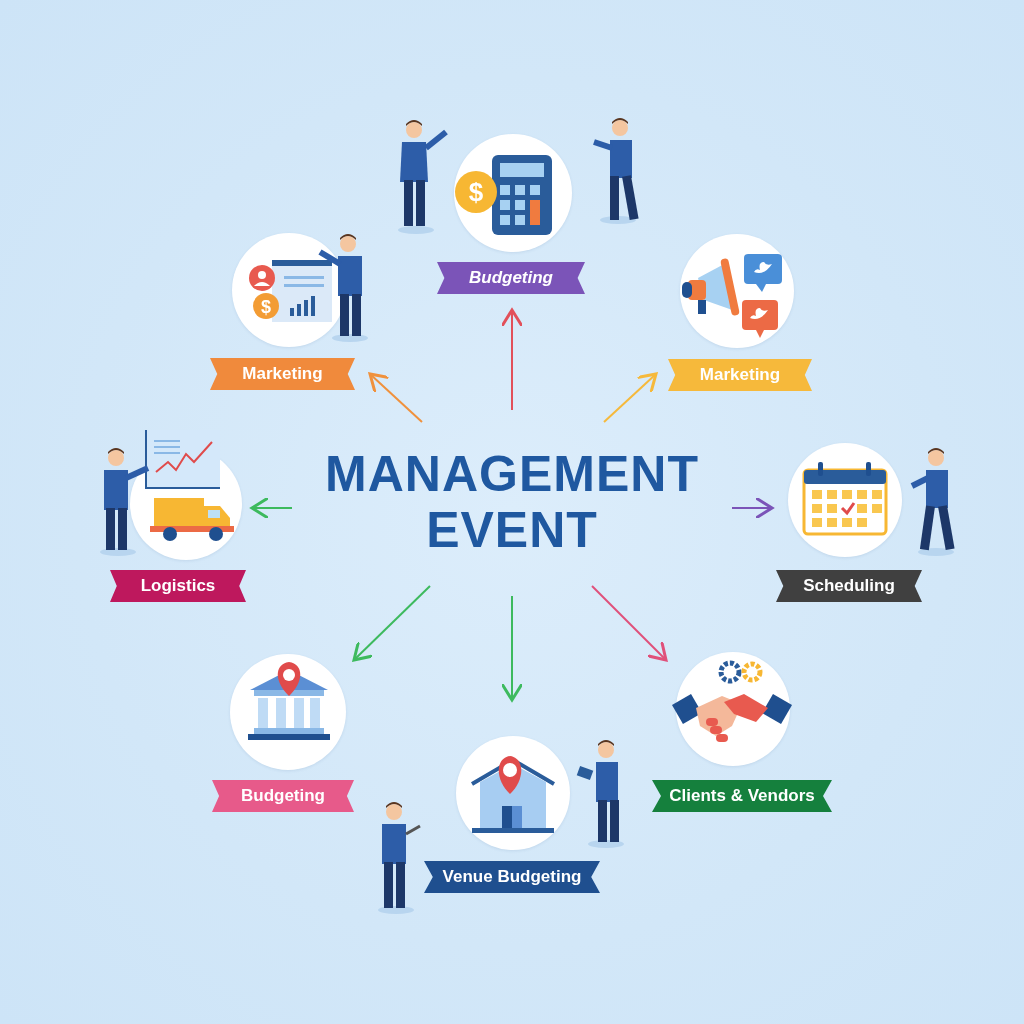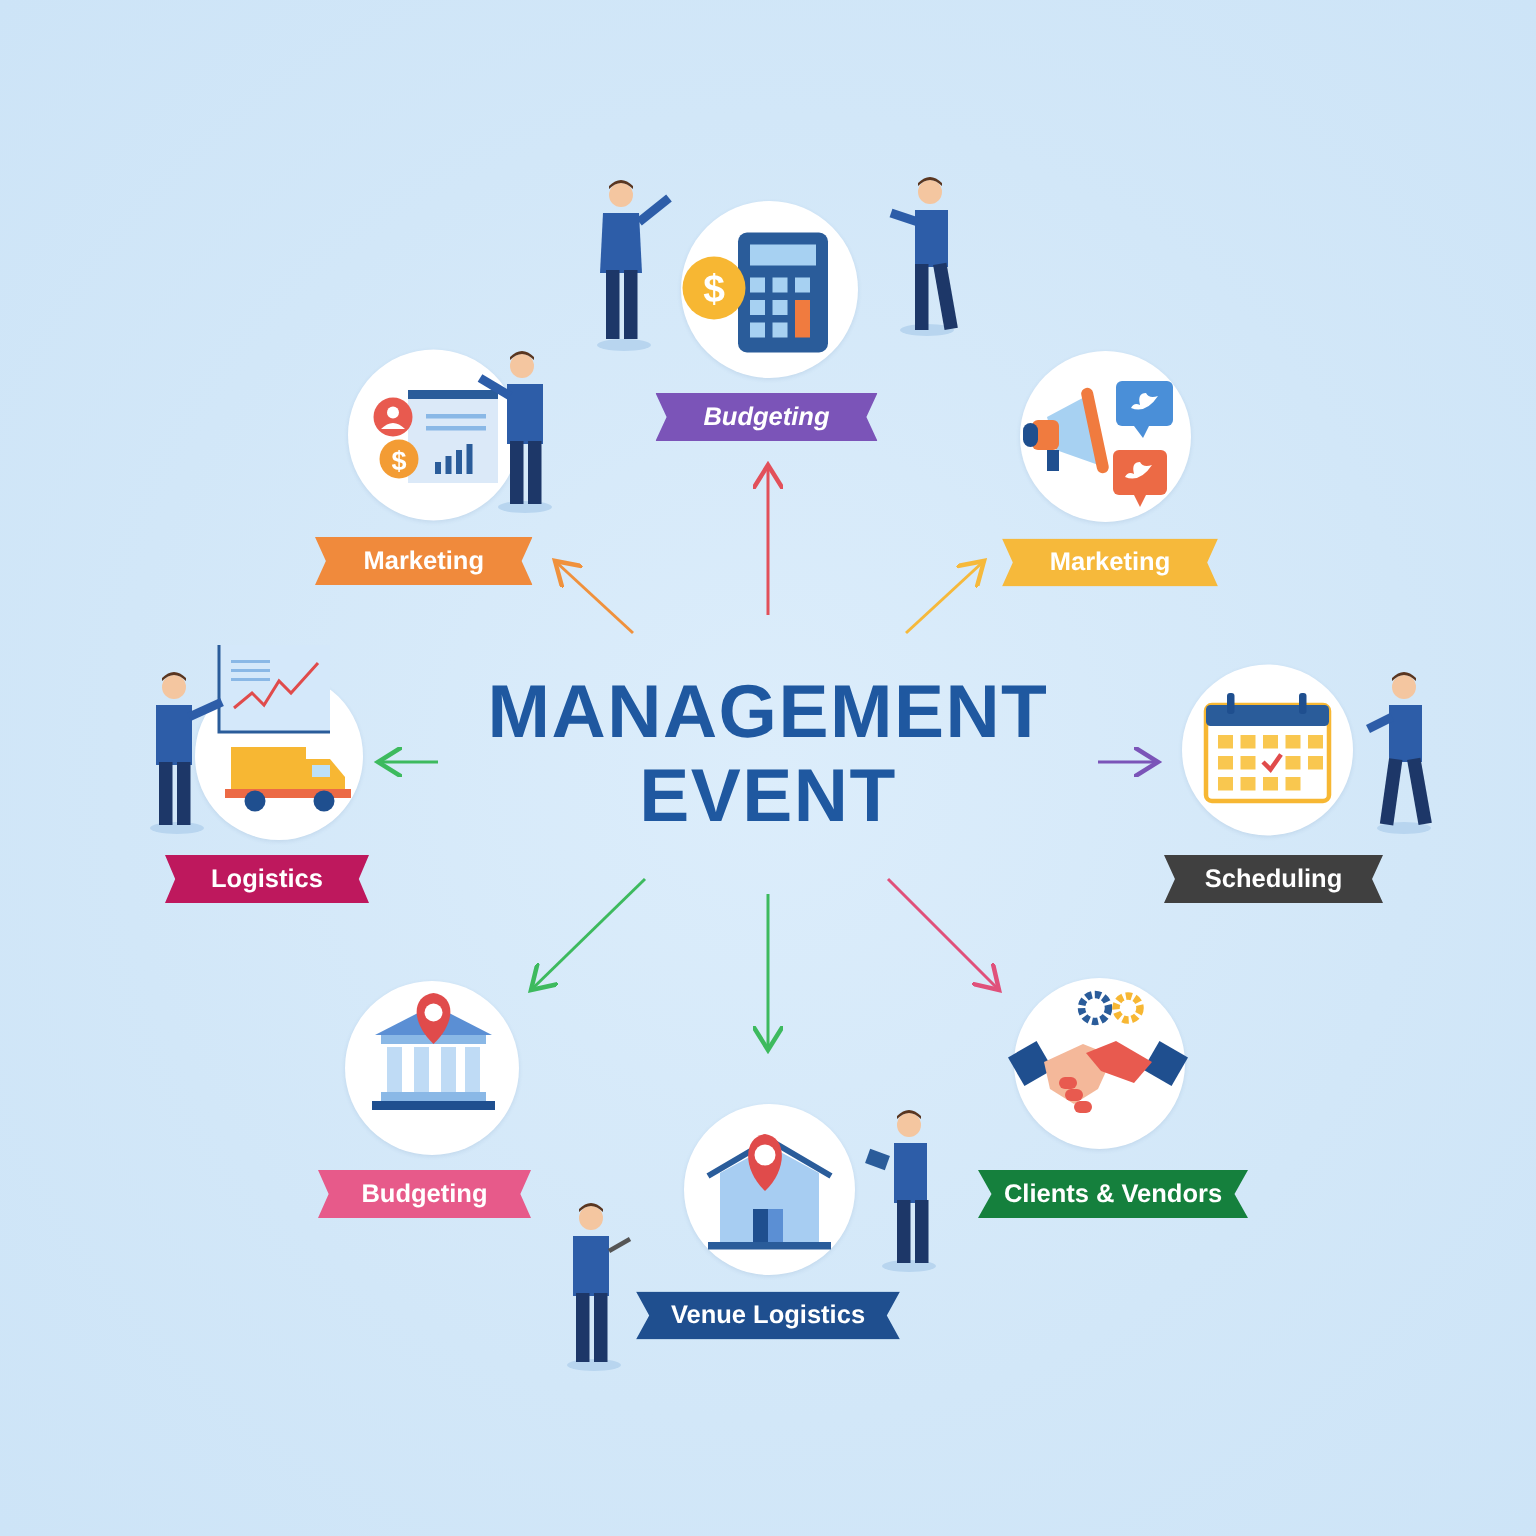--- a/index.html
+++ b/index.html
@@ -194,21 +194,21 @@
   <div class="circle" style="left:456px;top:736px;width:114px;height:114px;"></div>
   <svg class="icon" width="90" height="90" style="left:468px;top:744px;">
     <path d="M4 40 L45 16 L86 40" fill="none" stroke="#2a5c9a" stroke-width="4"></path>
     <path d="M12 38 L45 20 L78 38 L78 84 L12 84 Z" fill="#a7cdf2"></path>
     <rect x="34" y="62" width="10" height="22" fill="#1f4f8f"></rect>
       <rect x="44" y="62" width="10" height="22" fill="#5b8fd4"></rect>
     <rect x="4" y="84" width="82" height="5" fill="#2a5c9a"></rect>
     <path d="M42 50 C27 36 27 14 42 12 C57 14 57 36 42 50 Z" fill="#e04b4b"></path>
     <circle cx="42" cy="26" r="7" fill="#fff"></circle>
   </svg>
-  <div class="ribbon" style="left:424px;top:861px;width:176px;background:#1f4f8f;">Venue Logistics</div>
+  <div class="ribbon" style="left:424px;top:861px;width:176px;background:#1f4f8f;">Venue Budgeting</div>
 </div>
 
 <div class="node">
   <div class="circle" style="left:676px;top:652px;width:114px;height:114px;"></div>
   <svg class="icon" width="120" height="100" style="left:672px;top:652px;">
     <circle cx="58" cy="20" r="9" fill="none" stroke="#2a5c9a" stroke-width="5" stroke-dasharray="4 2"></circle>
     <circle cx="80" cy="20" r="8" fill="none" stroke="#f7b733" stroke-width="5" stroke-dasharray="4 2"></circle>
     <rect x="4" y="46" width="22" height="22" fill="#1f4f8f" transform="rotate(-30 15 57)"></rect>
     <rect x="94" y="46" width="22" height="22" fill="#1f4f8f" transform="rotate(30 105 57)"></rect>
     <path d="M24 56 L50 44 L70 52 L60 74 L44 84 L28 74 Z" fill="#f4b89a"></path>

